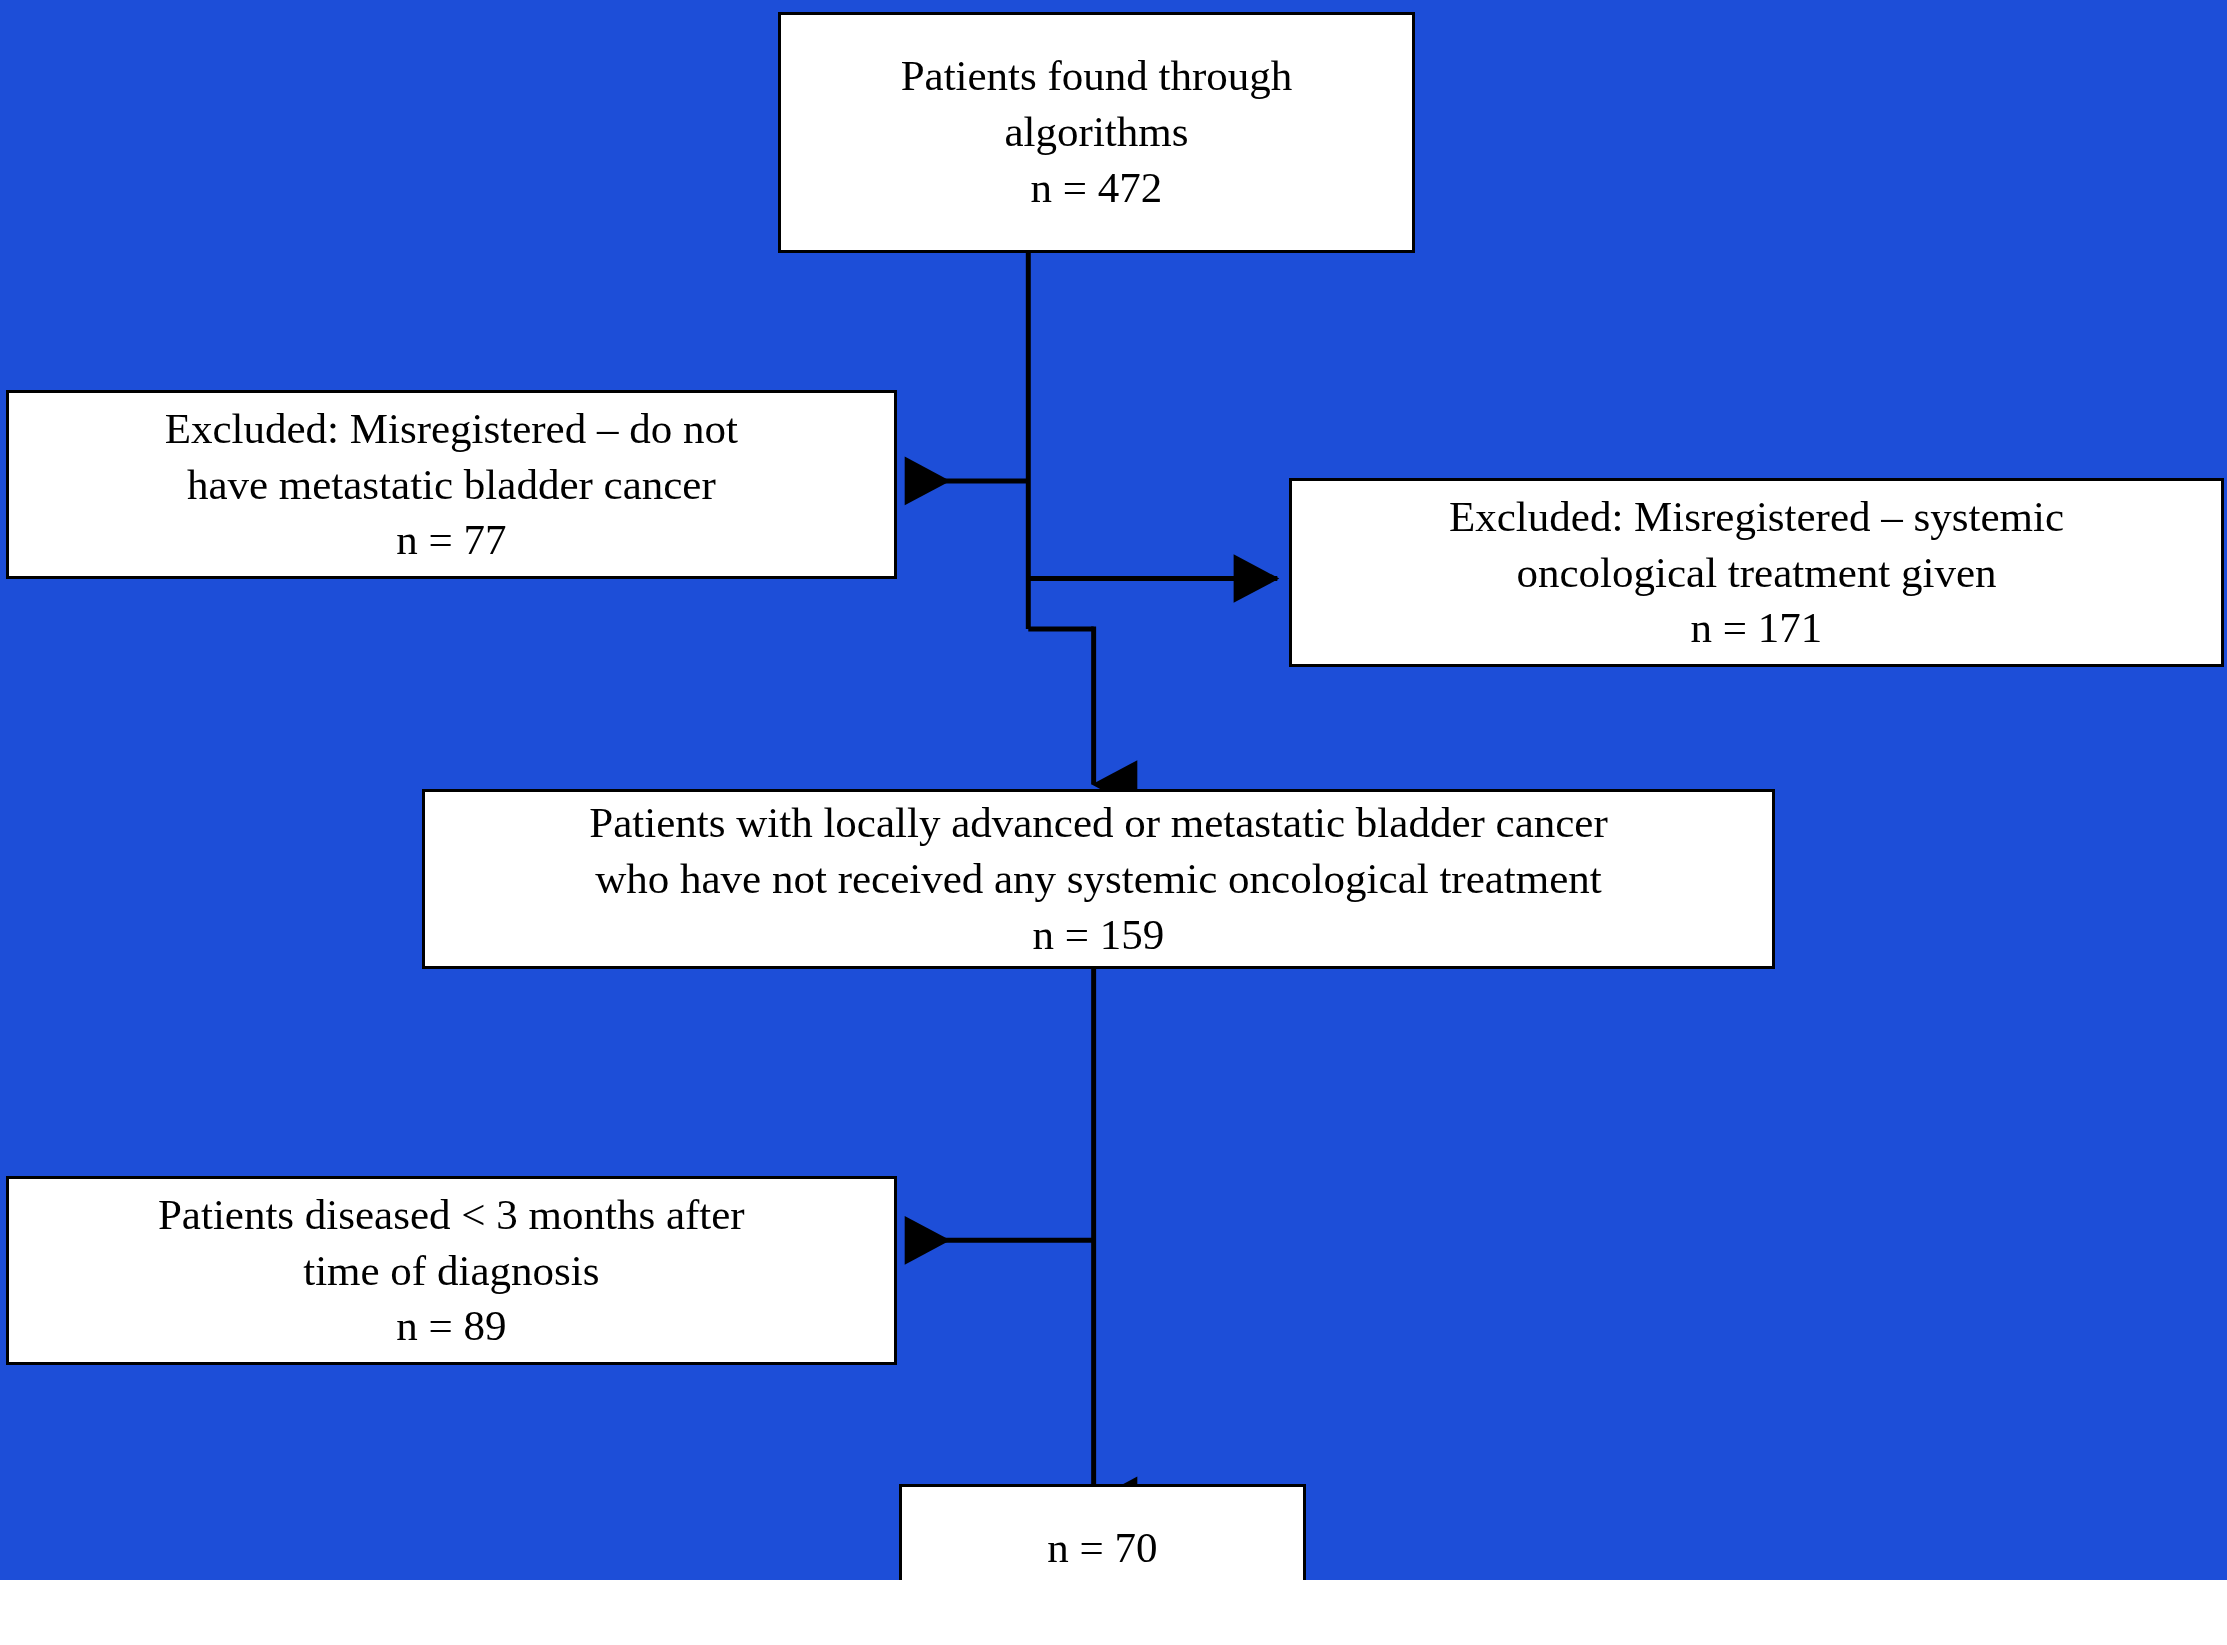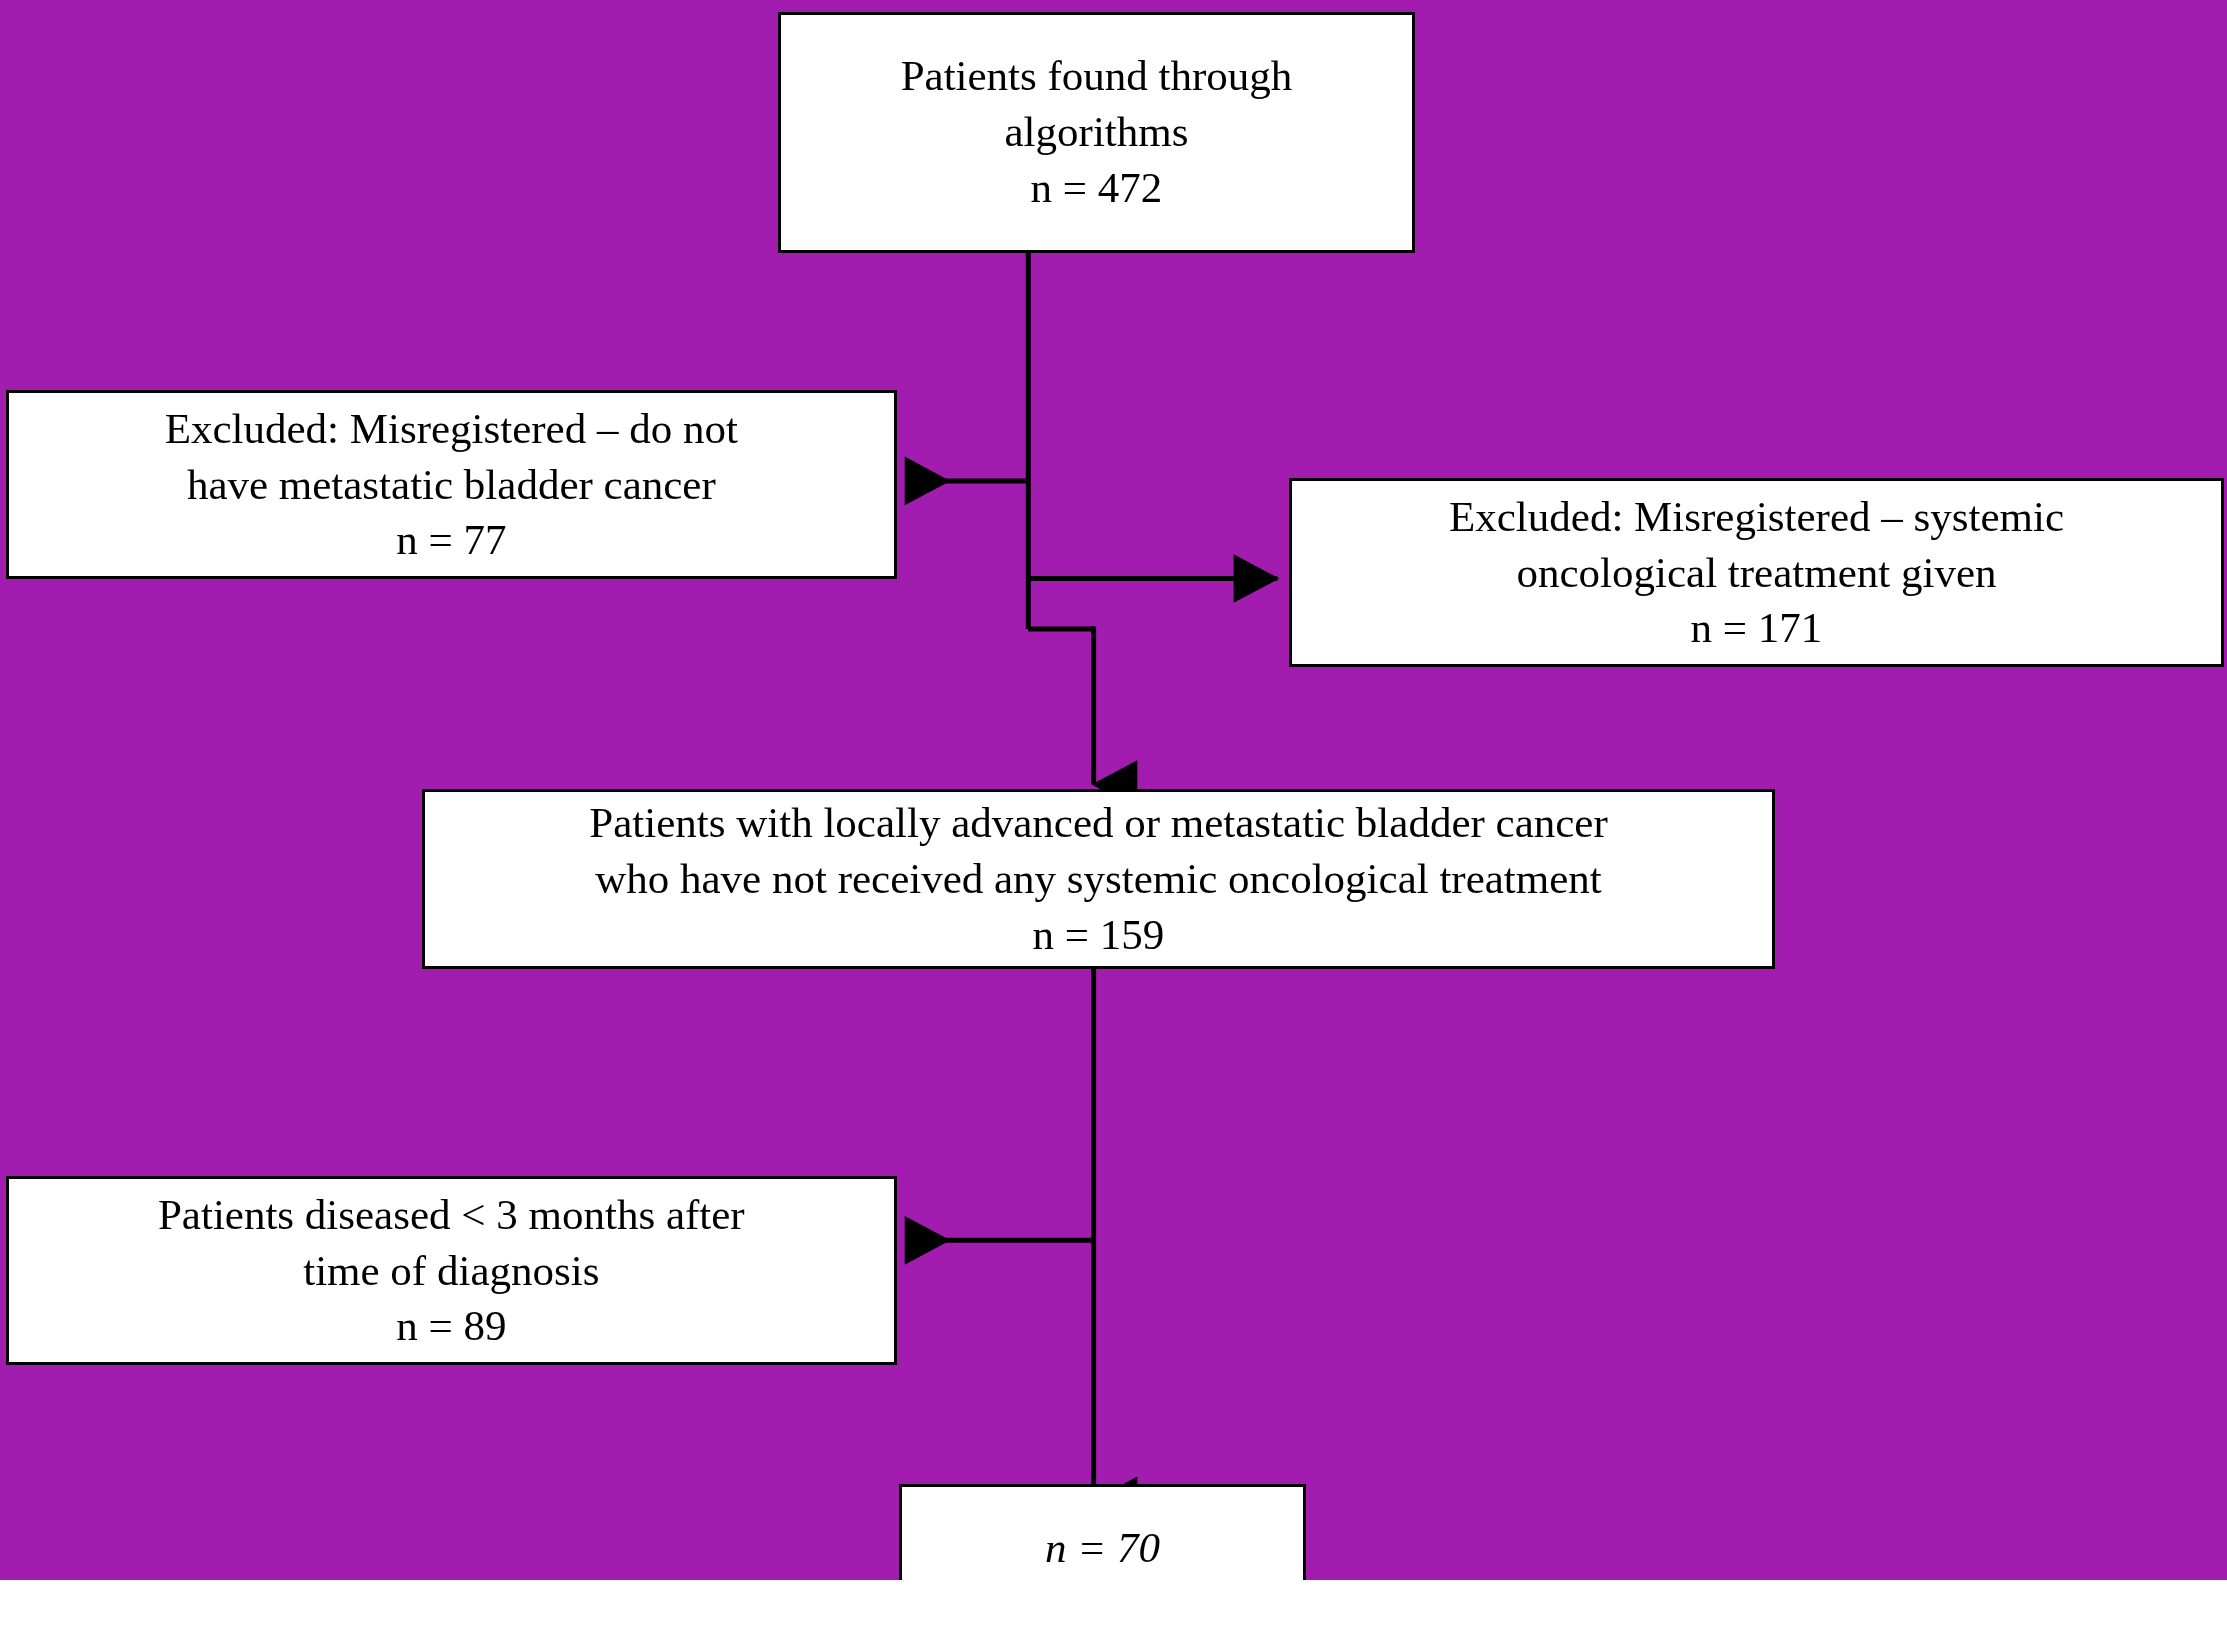--- a/index.html
+++ b/index.html
@@ -4,21 +4,21 @@
 <style>
   html, body {
     margin: 0;
     padding: 0;
     background: #ffffff;
   }
   #canvas {
     position: relative;
     width: 2227px;
     height: 1580px;
-    background: #a21caf;
+    background: #1d4ed8;
     overflow: hidden;
     font-family: "Liberation Serif", "DejaVu Serif", serif;
   }
   .node {
     position: absolute;
     box-sizing: border-box;
     border: 3.3px solid #000000;
     background: #ffffff;
     display: flex;
     align-items: center;
@@ -32,21 +32,21 @@
   .node .txt {
     display: block;
     white-space: pre-line;
   }
   
   #node-source      { left: 778px;  top: 11.6px;   width: 637px;  height: 241px; }
   #node-excl-left   { left: 5.8px;    top: 390px;  width: 891px; height: 189px; }
   #node-excl-right  { left: 1289px; top: 478px;  width: 935px; height: 189px; }
   #node-eligible    { left: 422px;  top: 789px;  width: 1353px; height: 180px; }
   #node-excl-death  { left: 5.8px;    top: 1176px; width: 891px; height: 189px; }
-  #node-final       { left: 899px; top: 1484px; width: 407px;  height: 128px; font-style: italic; }
+  #node-final       { left: 899px; top: 1484px; width: 407px;  height: 128px; }
 
   
   #edges {
     position: absolute;
     left: 0; top: 0;
     width: 2227px;
     height: 1646px;
     pointer-events: none;
   }
 </style>

